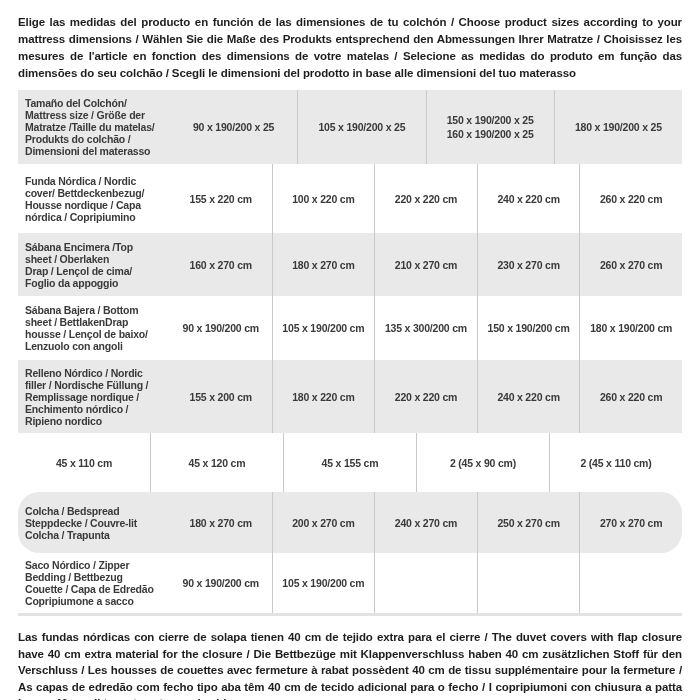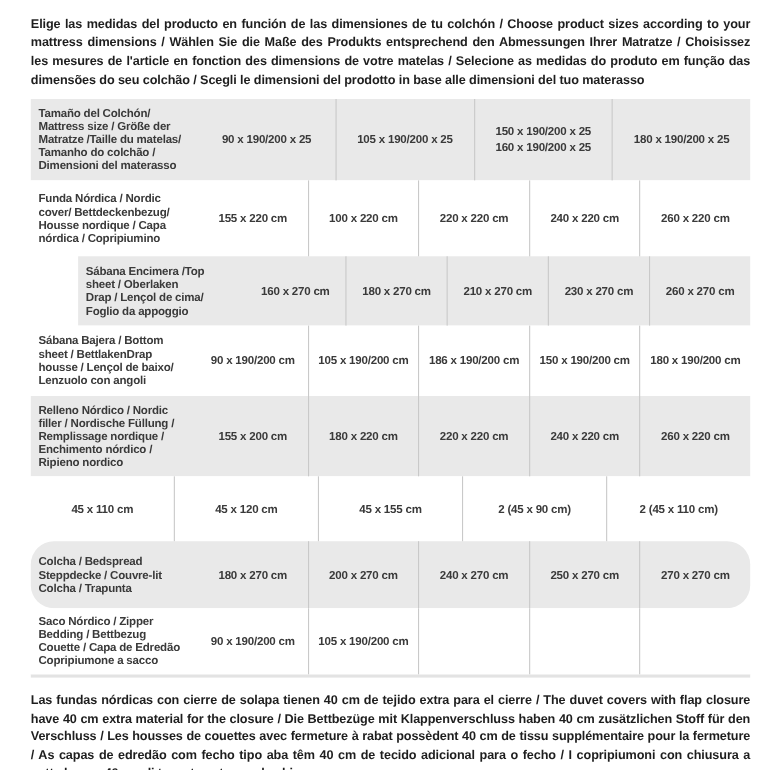--- a/index.html
+++ b/index.html
@@ -4,21 +4,21 @@
 <style>
   html, body { margin: 0; padding: 0; background: #ffffff; }
   body {
     width: 700px; height: 700px;
     font-family: "Liberation Sans", sans-serif;
     overflow: hidden;
   }
   .page {
     width: 700px; height: 700px;
     box-sizing: border-box;
-    padding: 12px 18px 0 28px;
+    padding: 12px 18px 0 18px;
     background: #ffffff;
   }
   .intro {
     margin: 2px 0 8px 0;
     font-weight: bold;
     font-size: 11.5px;
     line-height: 17px;
     letter-spacing: -0.1px;
     text-align: justify;
     color: #1e1e1e;
@@ -28,21 +28,21 @@
     border-bottom: 3px solid #e3e3e3;
   }
   .trow {
     display: flex;
     align-items: stretch;
     background: #ffffff;
   }
   .trow.alt { background: #e9e9e9; }
   .trow:nth-child(1) { min-height: 74px; }
   .trow:nth-child(2) { min-height: 69px; }
-  .trow:nth-child(3) { min-height: 63px; margin-left: 43px; }
+  .trow:nth-child(3) { min-height: 63px; }
   .trow:nth-child(4) { min-height: 64px; }
   .trow:nth-child(5) { min-height: 73px; }
   .trow:nth-child(6) { min-height: 59px; }
   .trow:nth-child(7) { min-height: 61px; border-radius: 21px; }
   .trow:nth-child(8) { min-height: 60px; }
   .label-cell {
     width: 152px;
     box-sizing: border-box;
     padding-left: 7px;
     display: flex;
@@ -82,21 +82,21 @@
 </head>
 <body>
 
 <div class="page">
   <p class="intro">Elige las medidas del producto en función de las dimensiones de tu colchón / Choose product sizes according to your mattress dimensions / Wählen Sie die Maße des Produkts entsprechend den Abmessungen Ihrer Matratze / Choisissez les mesures de l'article en fonction des dimensions de votre matelas / Selecione as medidas do produto em função das dimensões do seu colchão / Scegli le dimensioni del prodotto in base alle dimensioni del tuo materasso</p>
   <div class="size-table" id="size-table">
       <div class="trow alt">
         <div class="label-cell">Tamaño del Colchón/
 Mattress size / Größe der
 Matratze /Taille du matelas/
-Tamanho do colchão /
+Produkts do colchão /
 Dimensioni del materasso</div>
         <div class="size-cell first">90 x 190/200 x 25</div>
         <div class="size-cell">105 x 190/200 x 25</div>
         <div class="size-cell">150 x 190/200 x 25
 160 x 190/200 x 25</div>
         <div class="size-cell">180 x 190/200 x 25</div>
       </div>
       <div class="trow">
         <div class="label-cell">Funda Nórdica /  Nordic
 cover/ Bettdeckenbezug/
@@ -119,21 +119,21 @@
         <div class="size-cell">230 x 270 cm</div>
         <div class="size-cell">260 x 270 cm</div>
       </div>
       <div class="trow">
         <div class="label-cell">Sábana Bajera / Bottom
 sheet / BettlakenDrap
 housse / Lençol de baixo/
 Lenzuolo con angoli</div>
         <div class="size-cell first">90 x 190/200 cm</div>
         <div class="size-cell">105 x 190/200 cm</div>
-        <div class="size-cell">186 x 190/200 cm</div>
+        <div class="size-cell">135 x 300/200 cm</div>
         <div class="size-cell">150 x 190/200 cm</div>
         <div class="size-cell">180 x 190/200 cm</div>
       </div>
       <div class="trow alt">
         <div class="label-cell">Relleno Nórdico / Nordic
 filler / Nordische Füllung /
 Remplissage nordique /
 Enchimento nórdico /
 Ripieno nordico</div>
         <div class="size-cell first">155 x 200 cm</div>

